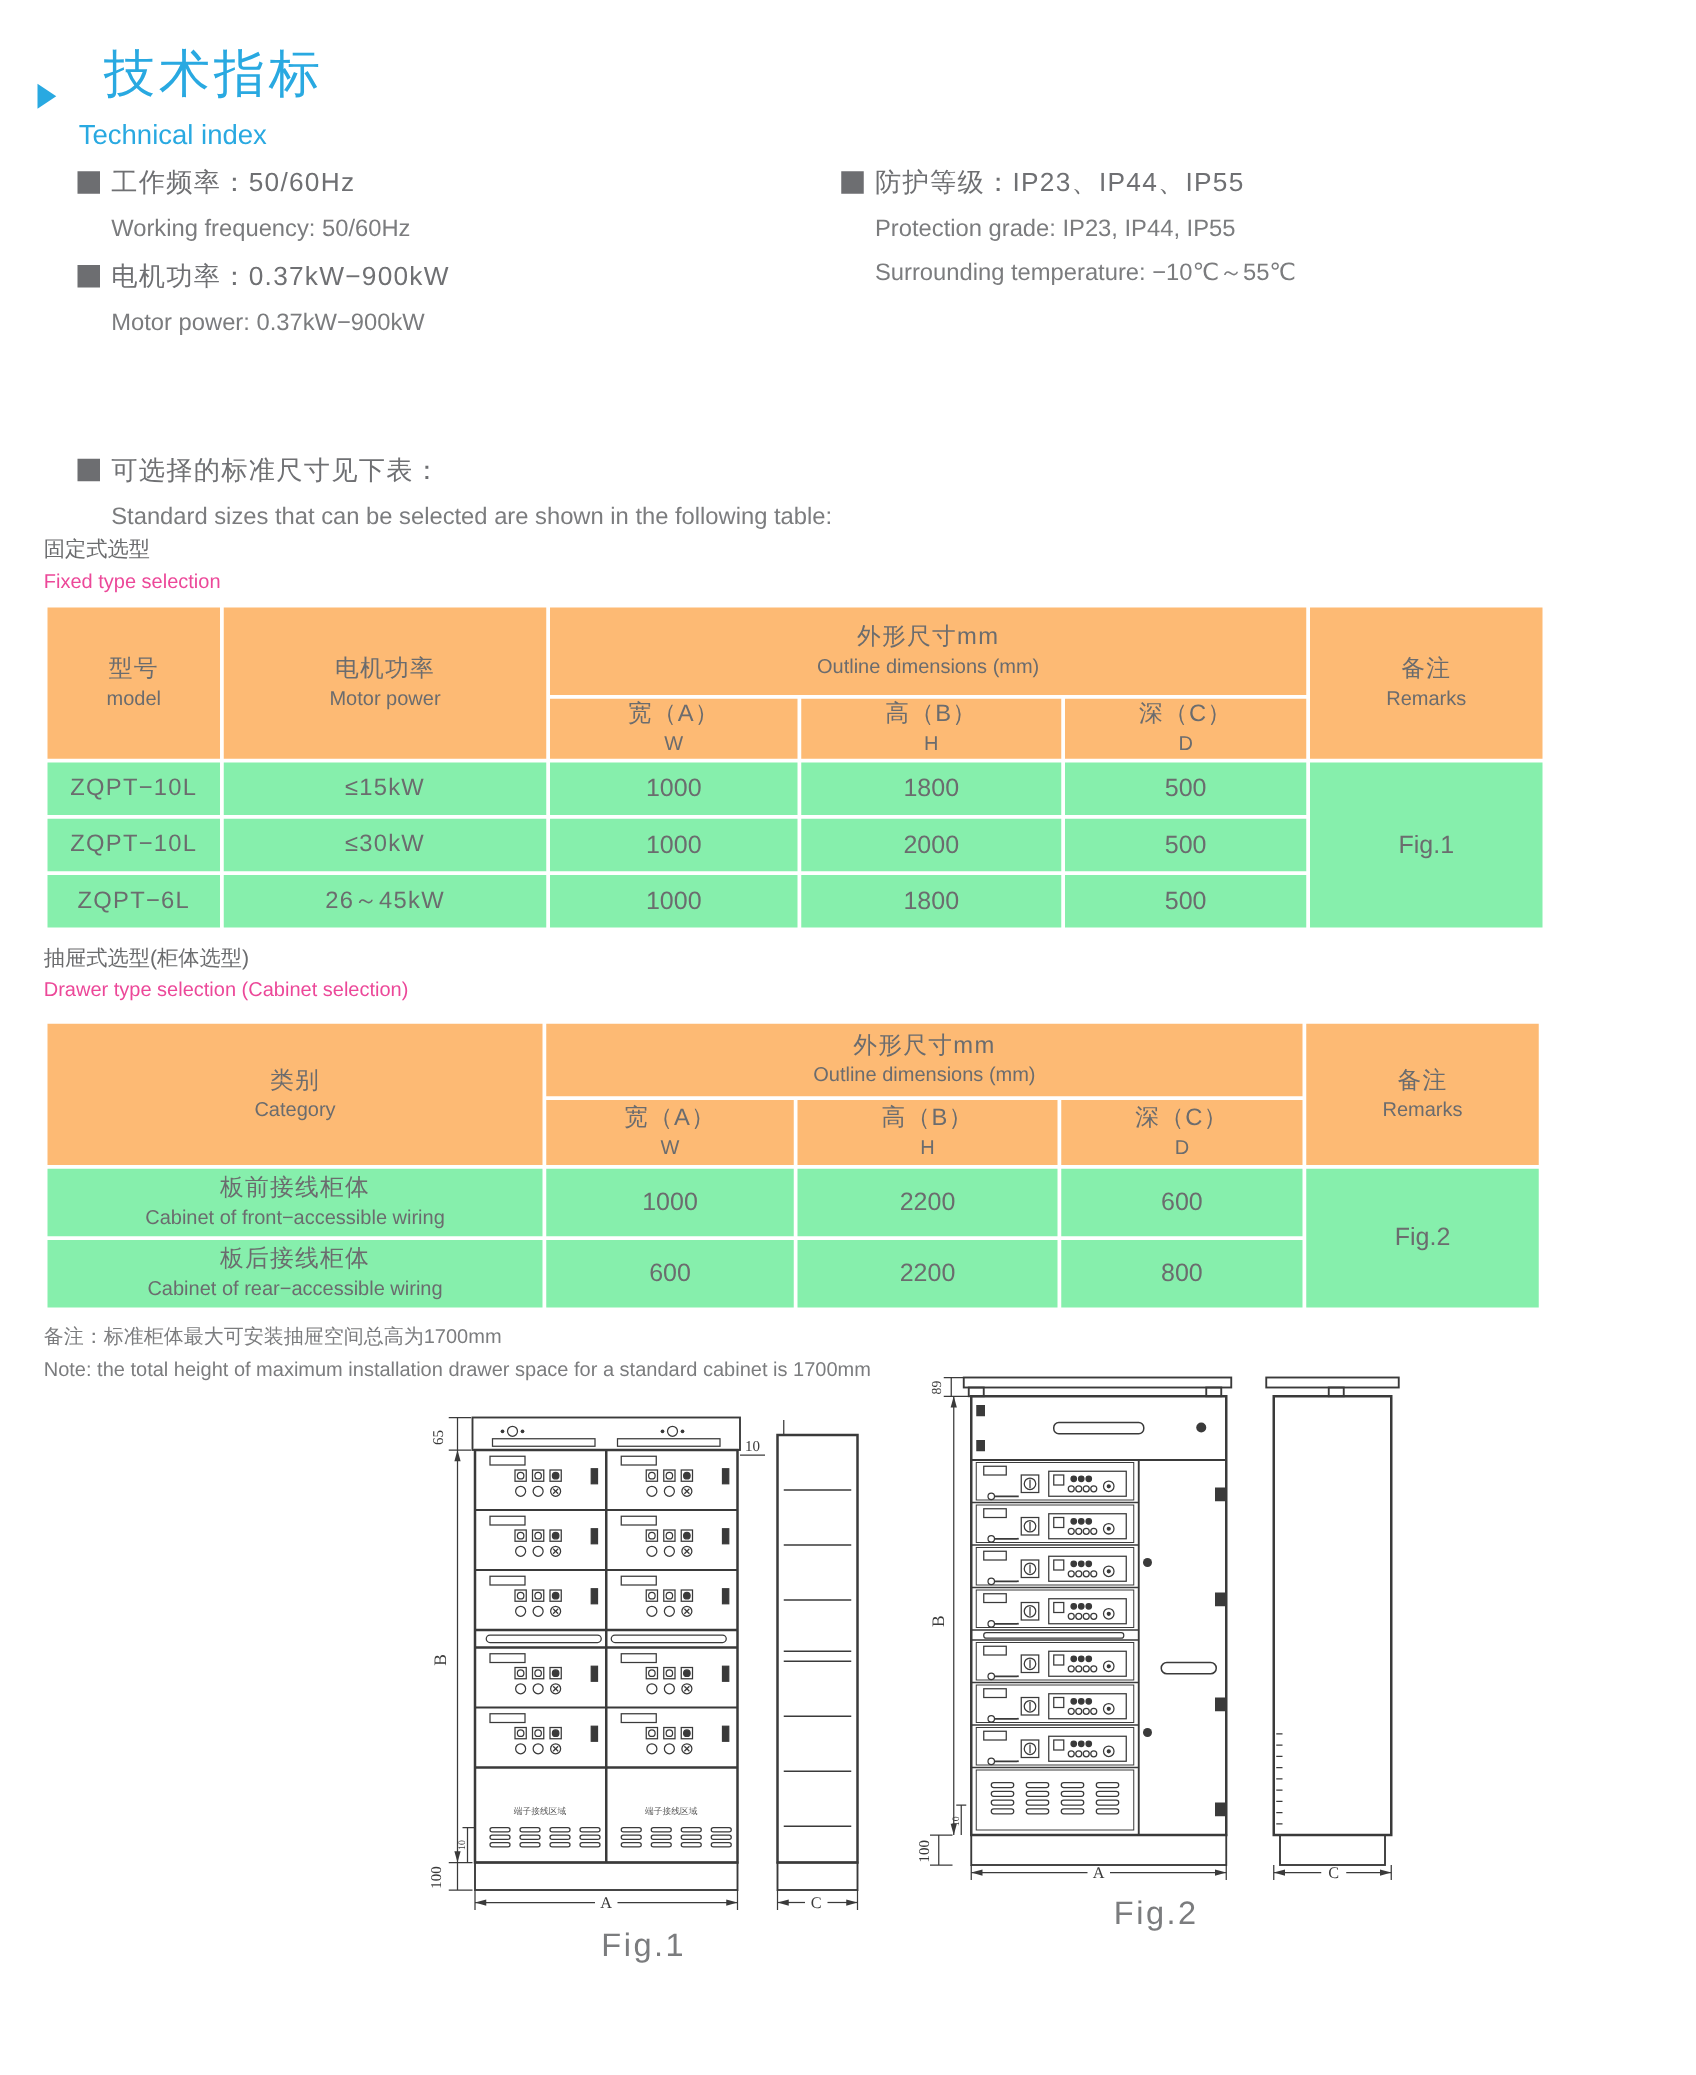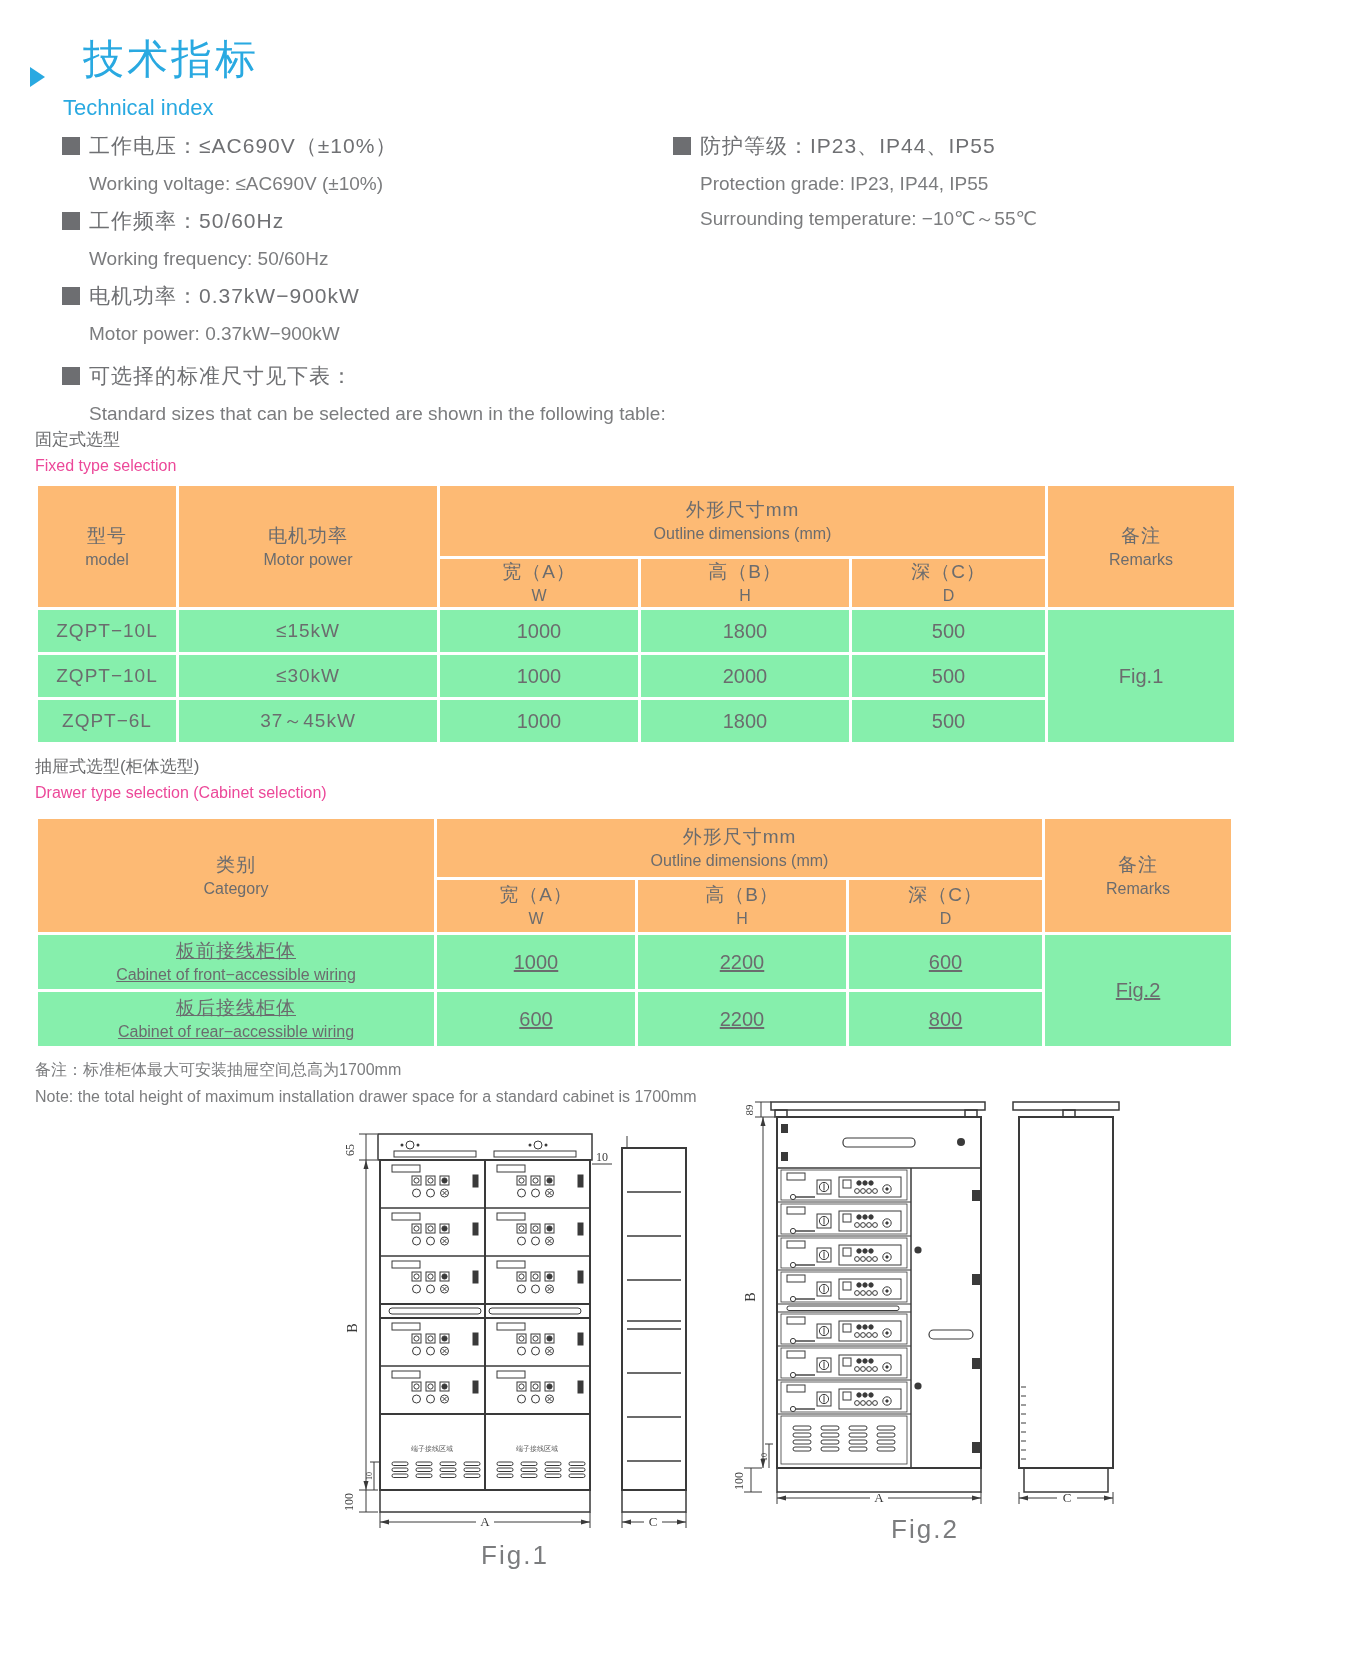--- a/index.html
+++ b/index.html
@@ -31,21 +31,21 @@
   table.spec th { background:#fdba74; }
   table.spec td { background:#86efac; }
   .zh { font-size:19px; line-height:26px; letter-spacing:1px; }
   .en-s { font-size:16px; line-height:22px; }
   .num { font-size:20px; }
   #table1 .hrow1 th { height:70px; }
   #table1 .hrow2 th { height:44px; }
   #table1 td { height:42px; }
   #table2 .hrow1 th { height:58px; }
   #table2 .hrow2 th { height:52px; }
-  #table2 td { height:54px;text-decoration:underline; }
+  #table2 td { height:54px; }
 
   
   .note { position:absolute; left:35px; top:1056px; }
   .note div { font-size:16px; line-height:27px; color:#7b7c7e; }
 
   
   .figure { position:absolute; }
   .fig-caption { text-align:center; font-size:26px; color:#7b7c7e; margin-top:4px; letter-spacing:2px; }
   svg text { font-family:"Liberation Serif","DejaVu Serif",serif; fill:#3a3a3a; stroke:none; }
   svg .cjk { font-family:"Liberation Sans","DejaVu Sans",sans-serif; fill:#555; }
@@ -57,27 +57,20 @@
 
   <div class="hdr-block">
     <div class="title-row">
       <span class="tri"></span>
       <span class="title-zh">技术指标</span>
     </div>
     <div class="title-en">Technical index</div>
   </div>
 
   <div class="spec-col" style="left:62px; top:126px;">
-    <div>
-      <div class="spec-zh">
-          <span class="bullet"></span>
-          <span>工作电压：≤AC690V（±10%）</span>
-        </div>
-      <div class="spec-en">Working voltage: ≤AC690V (±10%)</div>
-    </div>
     <div>
       <div class="spec-zh">
           <span class="bullet"></span>
           <span>工作频率：50/60Hz</span>
         </div>
       <div class="spec-en">Working frequency: 50/60Hz</div>
     </div>
     <div>
       <div class="spec-zh">
           <span class="bullet"></span>
@@ -165,21 +158,21 @@
     </tr>
     <tr>
       <td class="zh">ZQPT−10L</td>
       <td class="zh">≤30kW</td>
       <td class="num">1000</td>
       <td class="num">2000</td>
       <td class="num">500</td>
     </tr>
     <tr>
       <td class="zh">ZQPT−6L</td>
-      <td class="zh">37～45kW</td>
+      <td class="zh">26～45kW</td>
       <td class="num">1000</td>
       <td class="num">1800</td>
       <td class="num">500</td>
     </tr>
   </tbody>
     </table>
 
   <div class="section-label" style="left:35px; top:753px;">
     <div class="s-zh">抽屉式选型(柜体选型)</div>
     <div class="s-en">Drawer type selection (Cabinet selection)</div>

